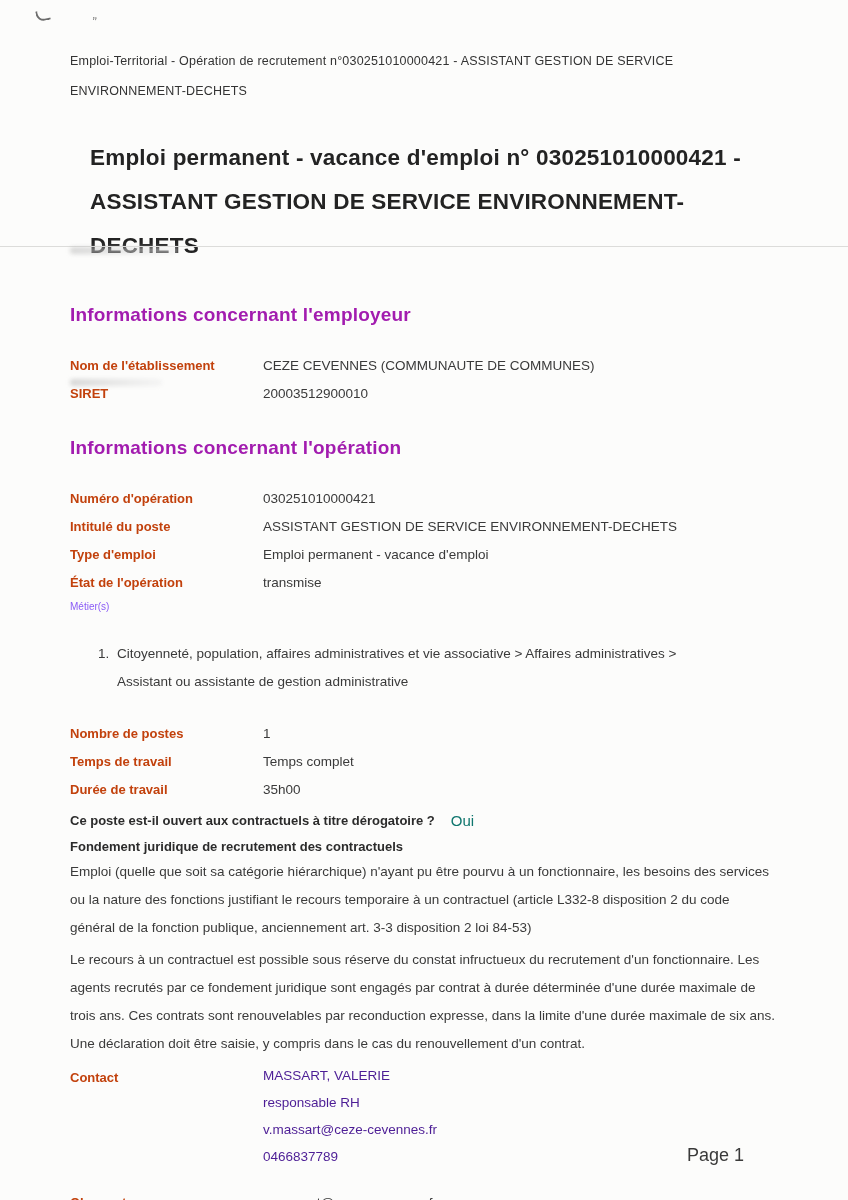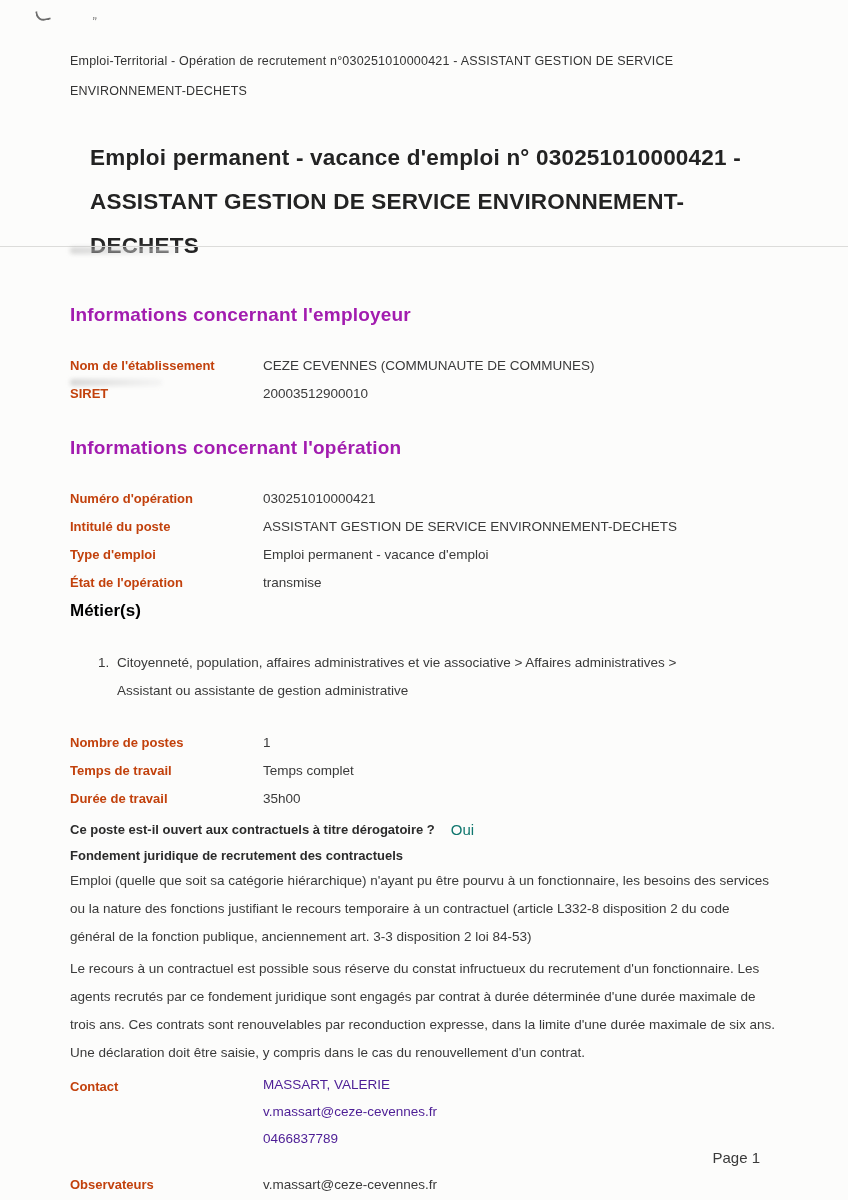--- a/index.html
+++ b/index.html
@@ -47,21 +47,21 @@
   .section-heading.first { margin-top:36px; }
 
   .fields { margin:30px 70px 0 70px; }
   .field-row {
     display:grid; grid-template-columns:193px 1fr;
     margin-bottom:9px; font-size:13px; line-height:19px;
   }
   .field-label { font-weight:bold; color:#c2410c; }
   .field-value { color:#3a3a3a; font-size:13.5px; }
 
-  .metier-label { font-weight:bold; color:#000000; font-size:17px; margin:4px 0 0 0; }
+  .metier-label { font-weight:normal; color:#8b5cf6; font-size:10px; margin:4px 0 0 0; }
   ol.metier-list {
     margin:28px 70px 0 0; padding-left:43px;
     font-size:13.5px; line-height:28px; color:#3a3a3a;
   }
   ol.metier-list li { padding-left:4px; max-width:650px; }
 
   .fields-2 { margin-top:28px; }
   .fields-2 .field-row { margin-bottom:9px; }
 
   .question-row { display:flex; gap:16px; margin-top:12px;
@@ -78,22 +78,22 @@
 
   .contact-row { display:grid; grid-template-columns:193px 1fr; margin-top:4px;
     font-size:13px; }
   .contact-row .field-label { padding-top:8px; }
   .contact-lines { font-size:13.5px; line-height:27px; color:#4c1d95; }
 
   .observateurs-row { display:grid; grid-template-columns:193px 1fr; margin-top:23px;
     font-size:13px; line-height:19px; }
 
   .page-footer {
-    position:absolute; right:88px; bottom:34px;
-    font-size:15px; color:#3a3a3a;
+    position:absolute; right:104px; bottom:34px;
+    font-size:18px; color:#3a3a3a;
   }
 </style>
 </head>
 <body>
 
 <div class="page">
 
   <div class="scan-mark mark-tick"></div>
   <div class="scan-mark mark-quote">”</div>
   <div class="scan-mark hairline"></div>
@@ -165,20 +165,21 @@
 
     <div class="fondement-heading">Fondement juridique de recrutement des contractuels</div>
 
     <p class="paragraph">Emploi (quelle que soit sa catégorie hiérarchique) n'ayant pu être pourvu à un fonctionnaire, les besoins des services ou la nature des fonctions justifiant le recours temporaire à un contractuel (article L332-8 disposition 2 du code général de la fonction publique, anciennement art. 3-3 disposition 2 loi 84-53)</p>
     <p class="paragraph">Le recours à un contractuel est possible sous réserve du constat infructueux du recrutement d'un fonctionnaire. Les agents recrutés par ce fondement juridique sont engagés par contrat à durée déterminée d'une durée maximale de trois ans. Ces contrats sont renouvelables par reconduction expresse, dans la limite d'une durée maximale de six ans. Une déclaration doit être saisie, y compris dans le cas du renouvellement d'un contrat.</p>
 
     <div class="contact-row">
       <div class="field-label">Contact</div>
       <div class="contact-lines">
         <div>MASSART, VALERIE</div>
+        <div>responsable RH</div>
         <div>v.massart@ceze-cevennes.fr</div>
         <div>0466837789</div>
       </div>
     </div>
 
     <div class="observateurs-row">
       <div class="field-label">Observateurs</div>
       <div class="field-value">v.massart@ceze-cevennes.fr</div>
     </div>
 

